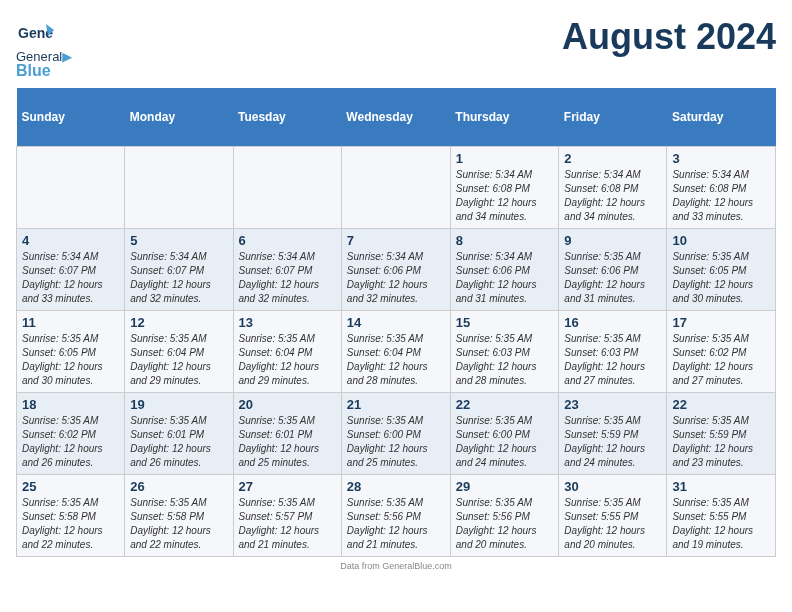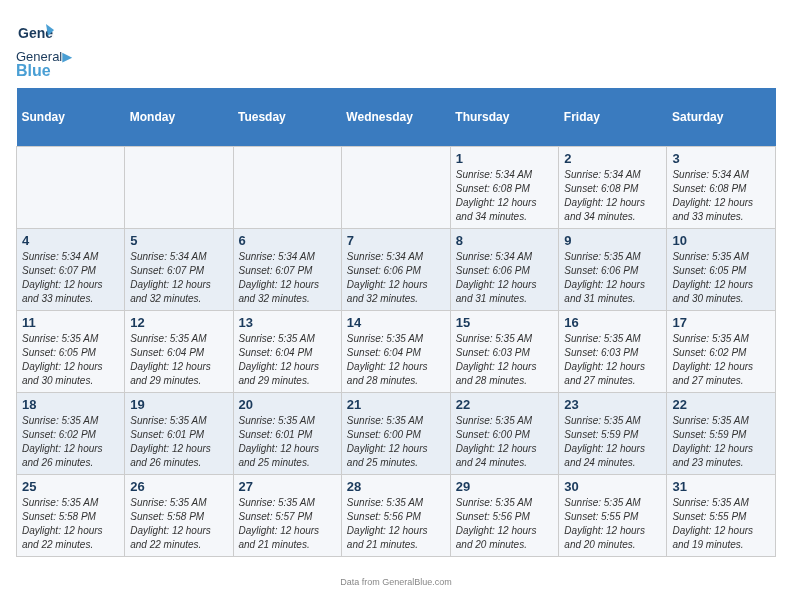--- a/index.html
+++ b/index.html
@@ -89,20 +89,21 @@
           <polygon points="30,8 38,14 32,20" fill="#4a9fd4"></polygon>
         </svg>
       </div>
     </div>
     <div style="font-size:13px;font-weight:normal;color:#1a3a5c;line-height:1.1;margin-top:-4px;">
       <span style="color:#1a3a5c;">General</span><span style="color:#4a9fd4;">▶</span>
     </div>
     <div style="font-size:16px;font-weight:bold;color:#4a9fd4;margin-top:-2px;">Blue</div>
   </div>
   <div class="title-area">
+    <h1>August 2024</h1>
   </div>
 </div>
 
 <table>
   <thead>
     <tr id="header-row">
     <th>Sunday</th>
         <th>Monday</th>
         <th>Tuesday</th>
         <th>Wednesday</th>
@@ -308,15 +309,15 @@
         <td>
           <span class="day-num">31</span>
           <div class="day-info" style="white-space: pre-line;">Sunrise: 5:35 AM
 Sunset: 5:55 PM
 Daylight: 12 hours and 19 minutes.</div>
         </td>
       </tr>
     </tbody>
 </table>
 
-<div style="margin-top:20px;text-align:center;font-size:9px;color:#888;">
+<div style="margin-top:4px;text-align:center;font-size:9px;color:#888;">
   Data from GeneralBlue.com
 </div>
 
 </body></html>

